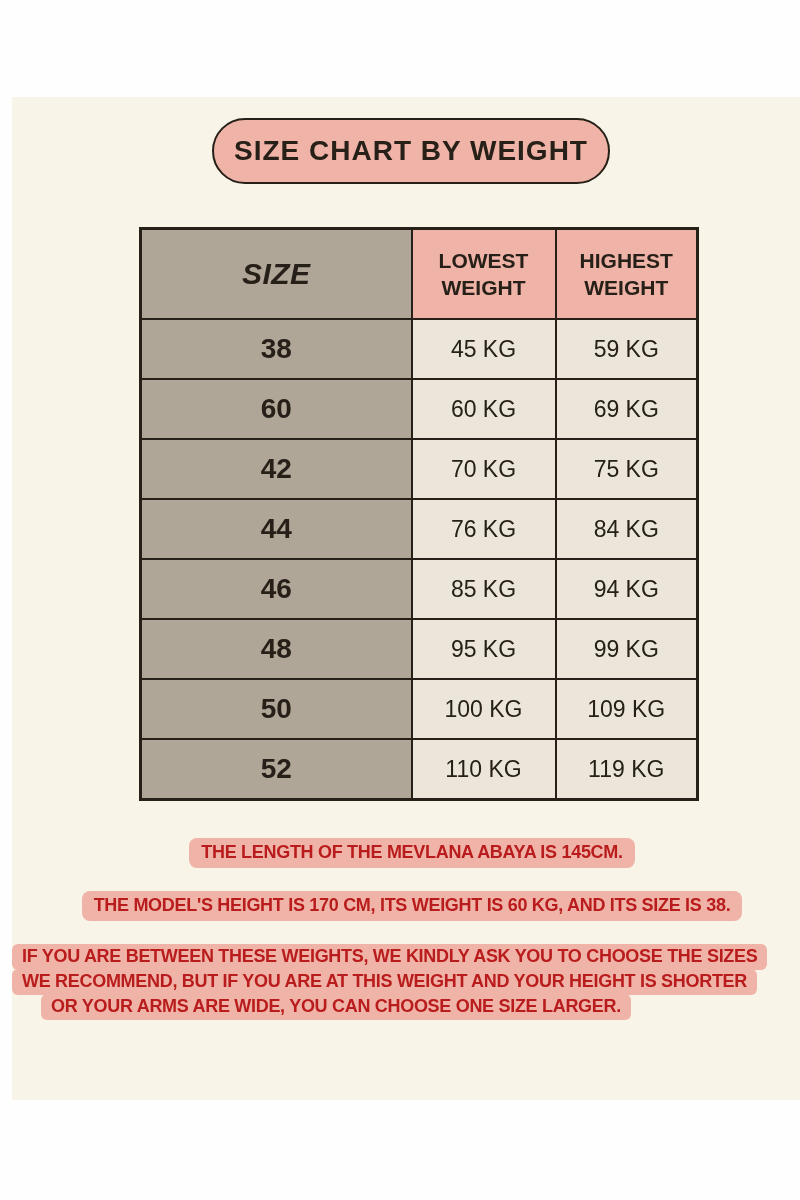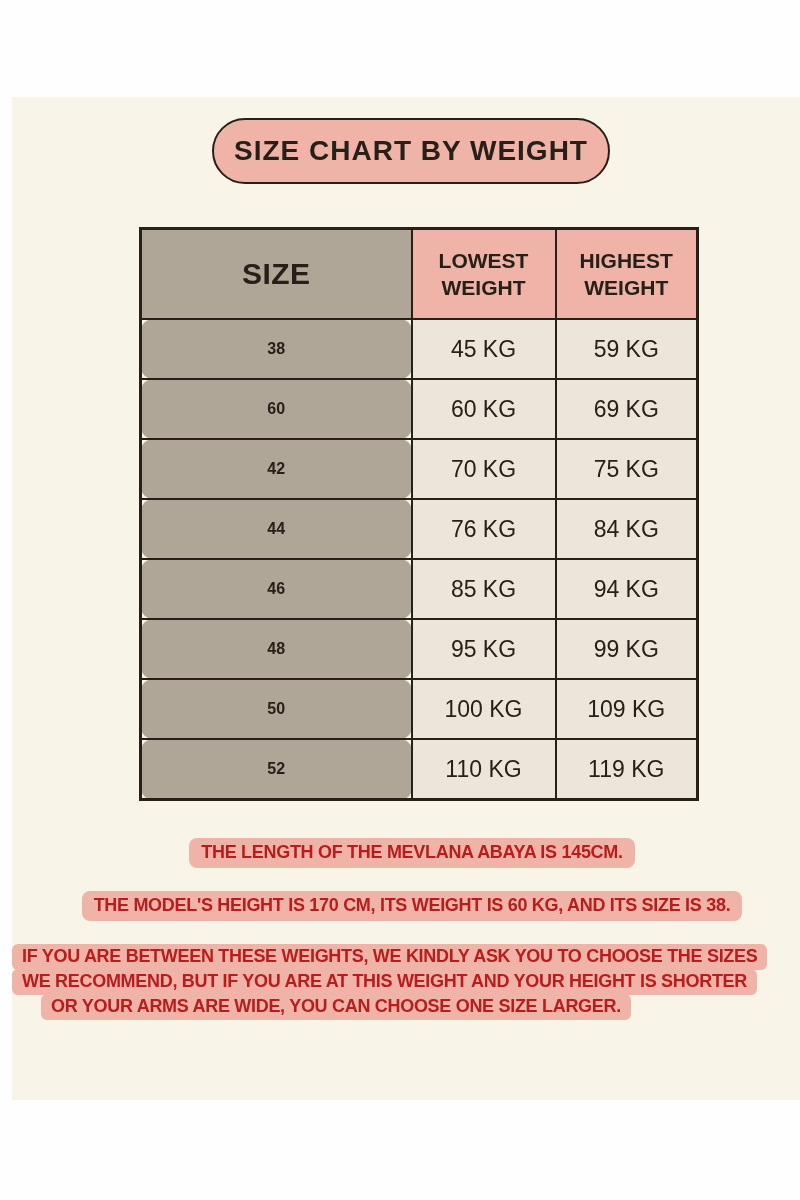--- a/index.html
+++ b/index.html
@@ -34,31 +34,31 @@
     border: 3px solid #262018;
   }
   .size-chart th, .size-chart td {
     border: 2px solid #262018;
     text-align: center; vertical-align: middle;
     padding: 0;
   }
   .size-chart thead th { height: 72px; }
   th.size-header {
     background: #b0a698;
-    font-size: 30px; font-weight: 700; letter-spacing: 0.5px;
+    font-size: 30px; font-weight: 700; letter-spacing: 0.5px; font-style: italic;
   }
   th.weight-header {
     background: #f0b3a7;
     font-size: 21px; font-weight: 700; line-height: 1.3;
     padding: 8px 14px;
   }
   .size-chart td { height: 58px; }
   td.size-col {
     background: #b0a698;
-    font-size: 16px; font-weight: 700; border-radius: 12px;
+    font-size: 28px; font-weight: 700;
   }
   td.weight-col {
     background: #ebe6d9;
     font-size: 23px; font-weight: 400;
   }
   .note {
     position: absolute; left: 0; width: 800px;
     text-align: center;
   }
   .note-1 { top: 741px; }

